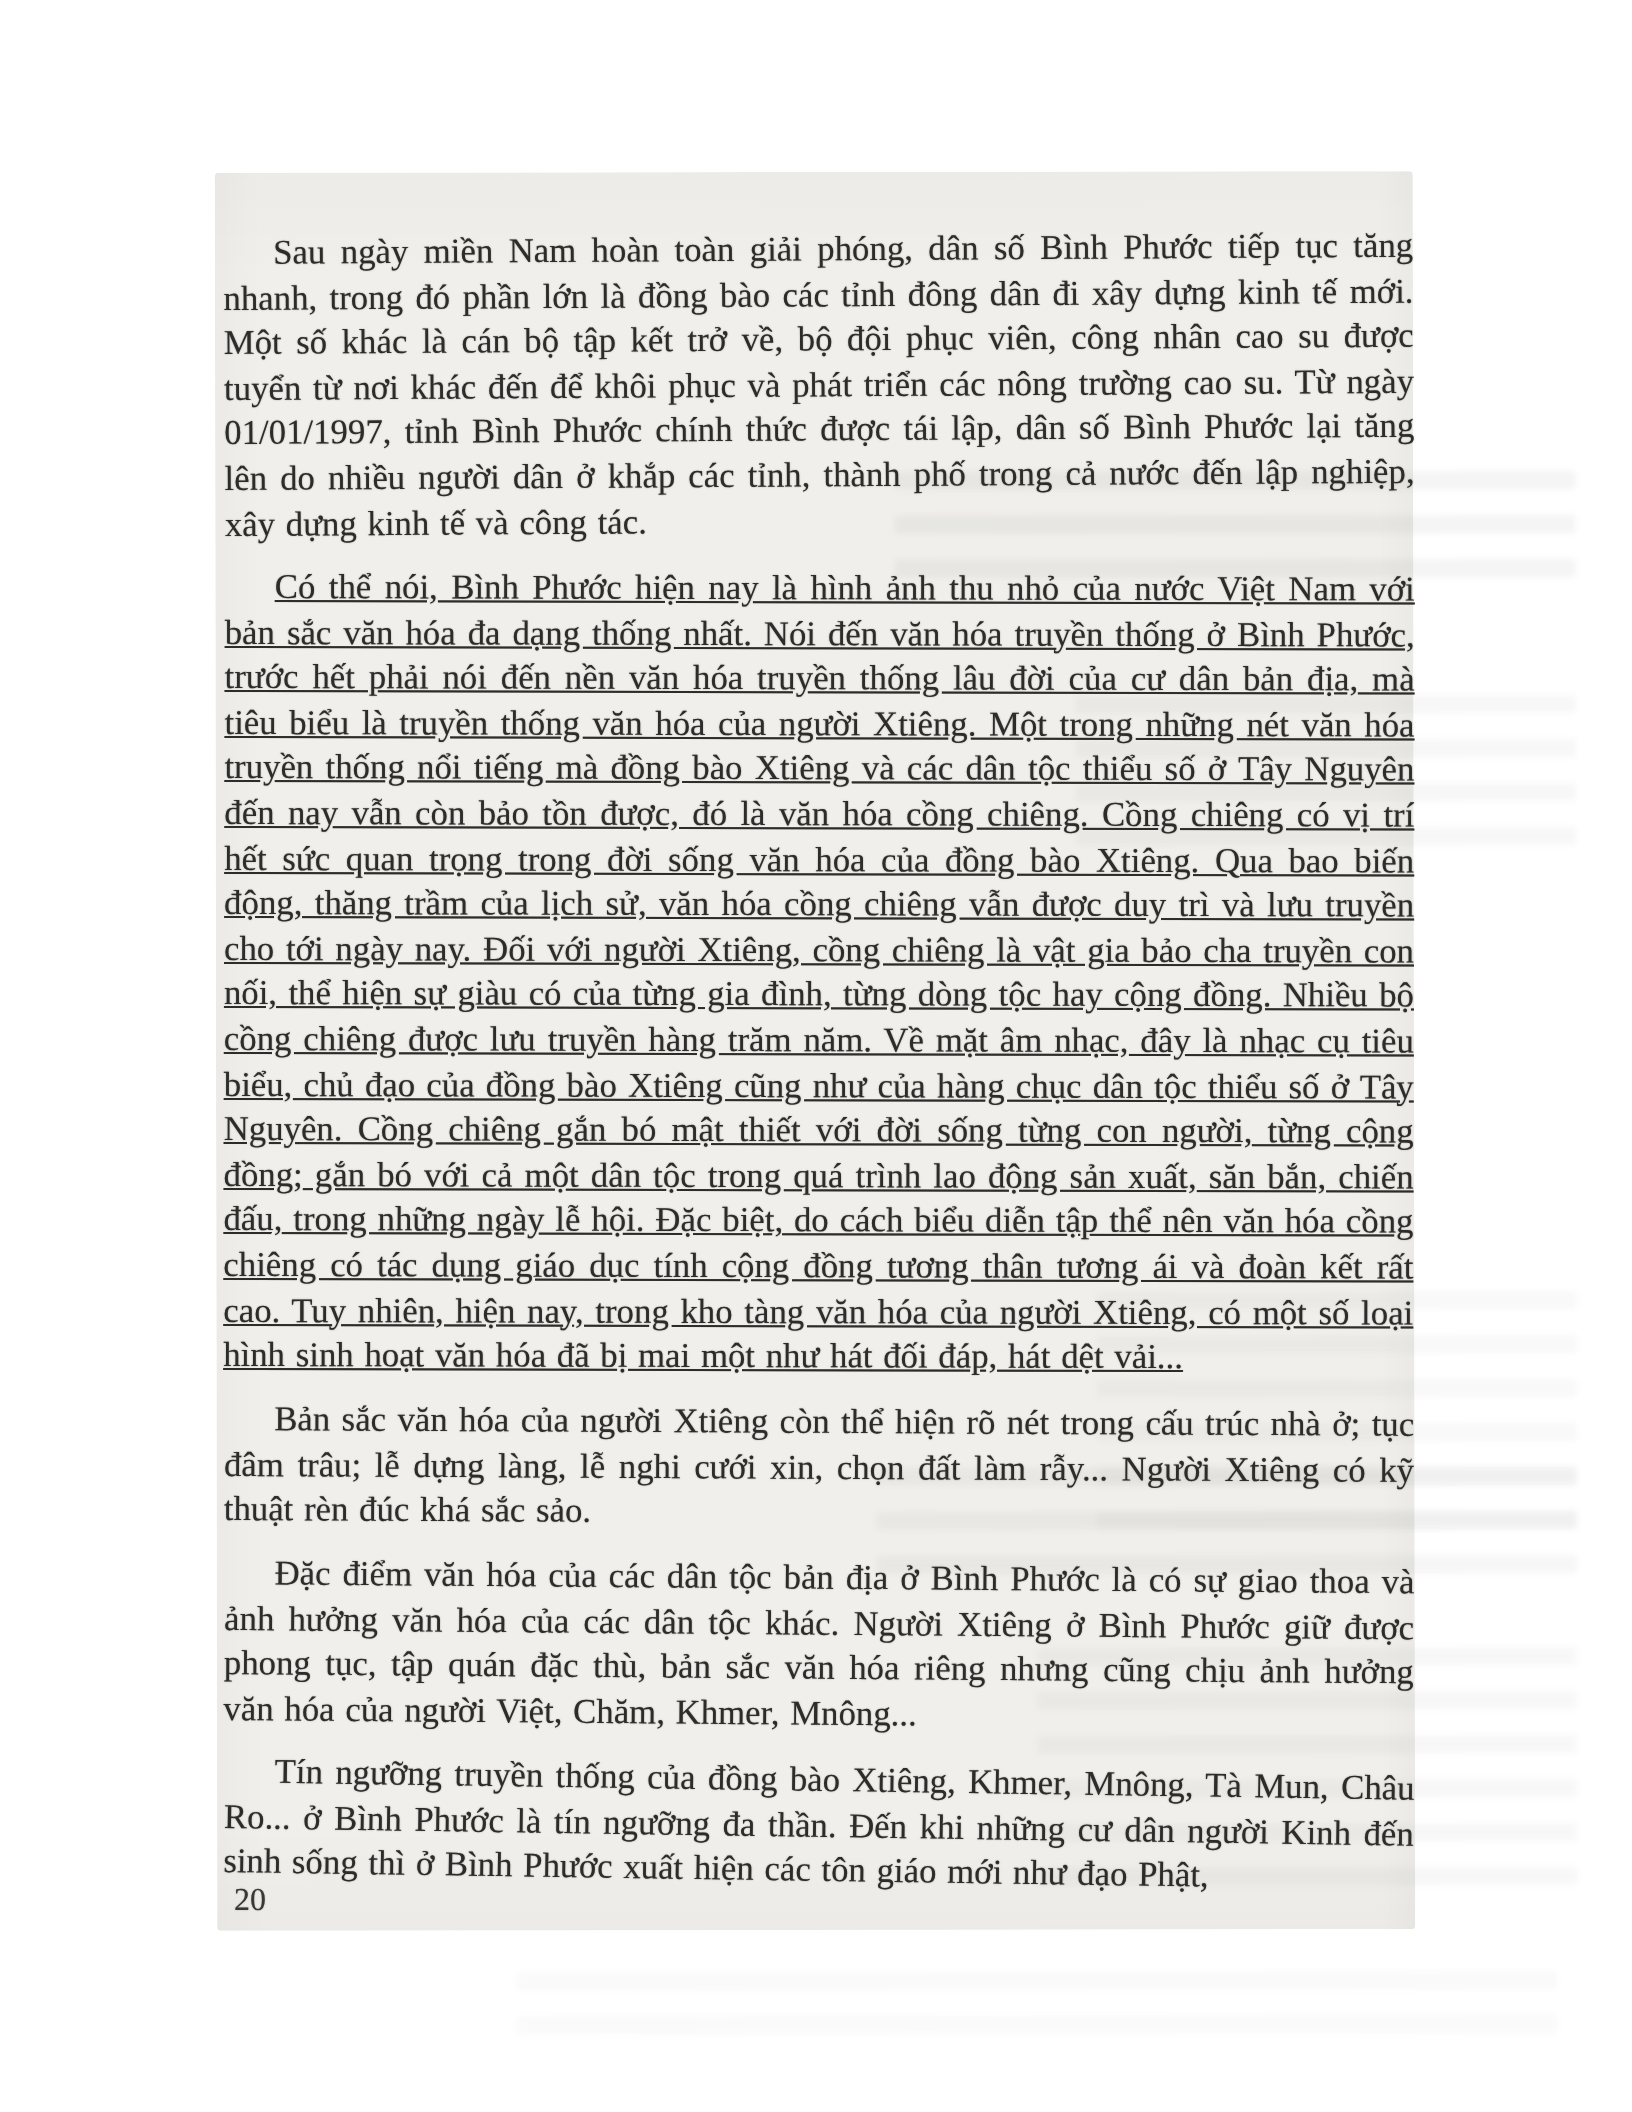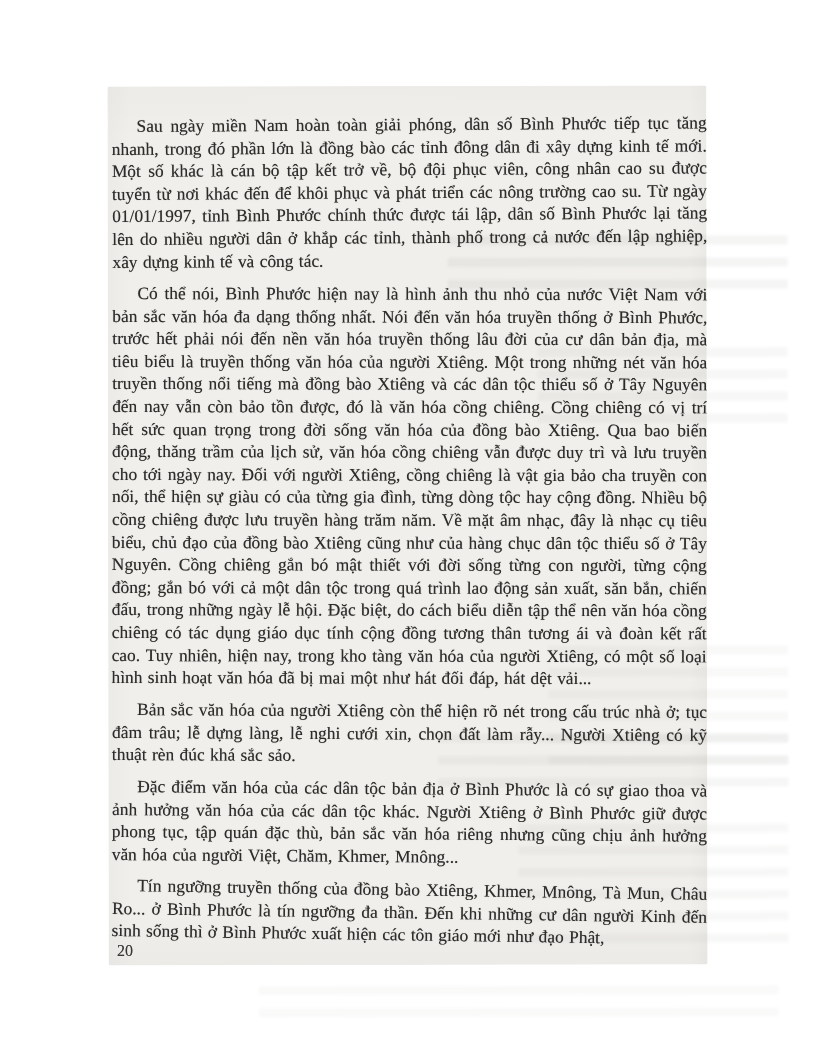--- a/index.html
+++ b/index.html
@@ -62,21 +62,21 @@
     margin:0 0 9px 0;
     font-size:17.4px;
     line-height:22.6px;
     text-align:justify;
     text-indent:25px;
     word-spacing:1px;
     text-shadow:0 0 .7px rgba(40,38,36,.55);
     transform-origin:0 50%;
   }
   .p1{transform:rotate(-0.35deg);}
-  .p2{transform:rotate(0.12deg);}
+  .p2{transform:rotate(0.12deg);text-decoration:underline;}
   .p3{transform:rotate(0.28deg);}
   .p4{transform:rotate(0.45deg);}
   .p5{transform:rotate(0.85deg);}
   .page-number{
     position:absolute;
     left:117px;top:942px;
     font-size:16px;
     color:#3a3836;
     text-shadow:0 0 .6px rgba(40,38,36,.5);
   }

